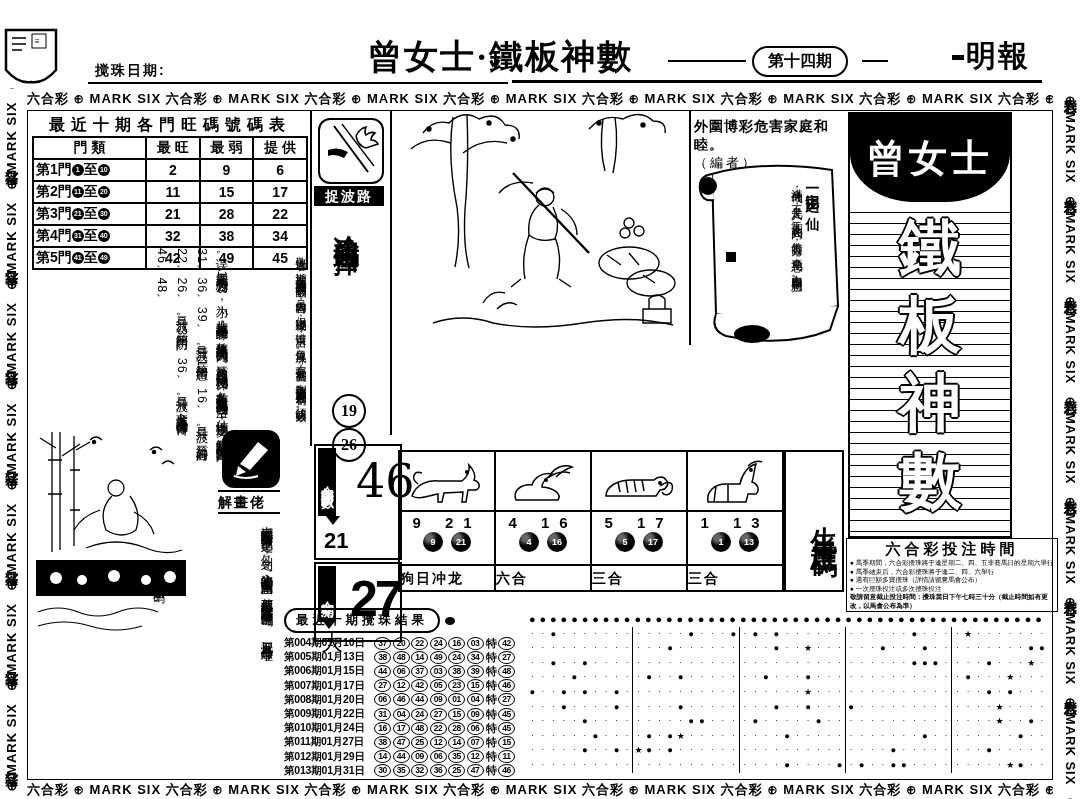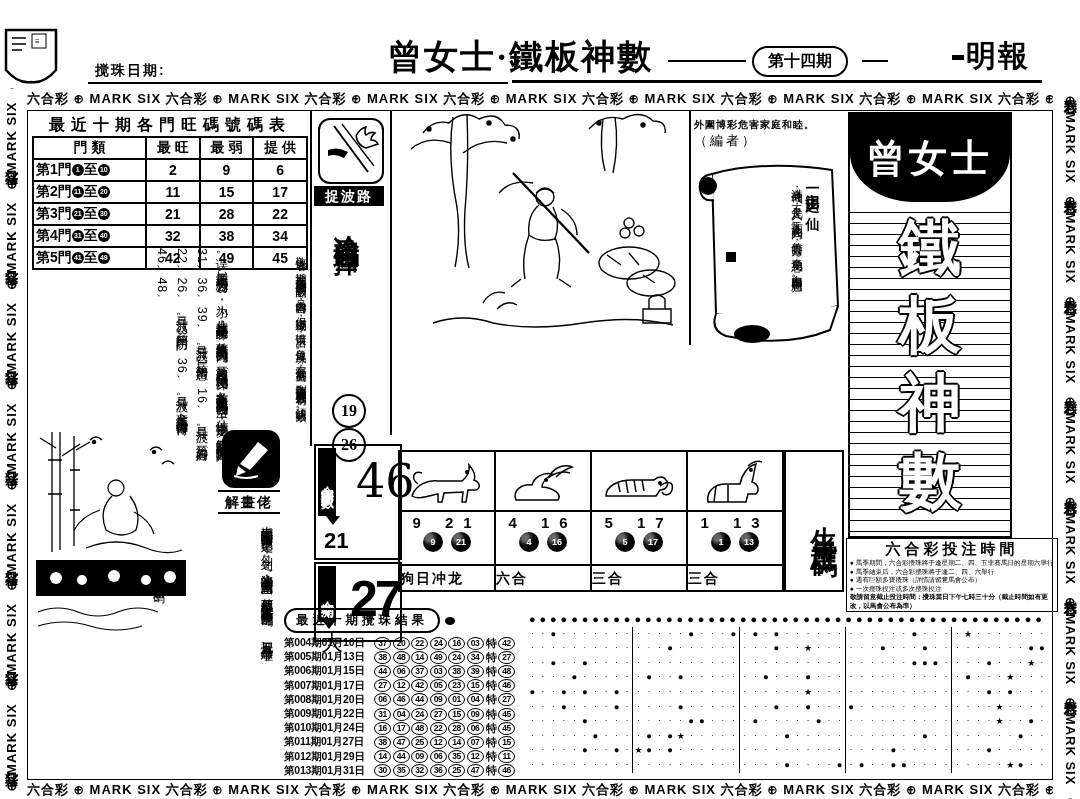--- a/index.html
+++ b/index.html
@@ -24,21 +24,21 @@
   .vtext{writing-mode:vertical-rl;text-orientation:mixed;}
   #prediction{font-size:12.5px;line-height:20px;letter-spacing:1px;}
   #notice{font-size:11px;line-height:14px;letter-spacing:1px;}
   
   .icon-box{border:2px solid #000;border-radius:12px;background:#fff;}
   .blk-label{background:#000;color:#fff;font-weight:bold;text-align:center;}
   #cold-head{font-size:26px;font-weight:900;letter-spacing:3px;writing-mode:vertical-rl;text-orientation:upright;}
   .num-circle{width:30px;height:30px;border:2px solid #000;border-radius:50%;text-align:center;
               line-height:30px;font-size:16px;font-weight:bold;font-family:"Liberation Serif",serif;}
   
-  #editor-line{font-size:10px;font-weight:bold;letter-spacing:1px;}
+  #editor-line{font-size:14px;font-weight:bold;letter-spacing:1px;}
   #editor-by{font-size:13px;text-align:left;letter-spacing:3px;}
   #scroll-text{writing-mode:vertical-rl;text-orientation:upright;}
   #scroll-title{font-size:14px;font-weight:bold;letter-spacing:2px;}
   #scroll-body{font-size:11.5px;line-height:14px;letter-spacing:1px;}
   
   #slogan-lines{font-size:29px;font-weight:900;line-height:42px;letter-spacing:1px;font-family:"Liberation Serif",serif;}
   #stamp{background:#000;border-radius:46% 54% 58% 42%/52% 44% 56% 48%;}
   #stamp-main{color:#fff;font-size:24px;font-weight:900;writing-mode:vertical-rl;text-orientation:upright;}
   #stamp-sub{color:#fff;font-size:17px;font-weight:bold;writing-mode:vertical-rl;text-orientation:upright;font-style:italic;}
   
@@ -54,21 +54,21 @@
   
   .cnt-box{border:2px solid #000;}
   .cnt-label{background:#000;color:#fff;font-weight:bold;font-size:13px;writing-mode:vertical-rl;
              text-orientation:upright;line-height:16px;letter-spacing:2px;padding:3px 1px;text-align:center;}
   .tri{width:0;height:0;border-left:7px solid transparent;border-right:7px solid transparent;border-top:9px solid #000;}
   #year-num{font-size:46px;font-family:"DejaVu Serif",serif;}
   #year-sub{font-size:22px;font-weight:900;}
   #period-num{font-size:50px;font-weight:900;letter-spacing:-3px;}
   #period-sub{font-size:22px;}
   
-  #interp-label{border-top:2px solid #000;border-bottom:2px solid #000;font-size:14px;font-weight:bold;text-align:center;letter-spacing:2px;}
+  #interp-label{border-top:2px solid #000;border-bottom:2px solid #000;font-size:14px;font-weight:bold;text-align:left;letter-spacing:2px;}
   #interp-text{font-size:12.5px;line-height:19px;letter-spacing:1px;}
   #side-note{font-size:12px;letter-spacing:1px;}
   
   #res-title-wrap{display:flex;align-items:center;gap:5px;}
   #res-title{border:2px solid #000;border-radius:13px;font-size:12.5px;font-weight:bold;
              letter-spacing:4px;padding:2px 10px;}
   .big-dot{width:10px;height:8px;background:#000;border-radius:50%;}
   .res-row{height:14.2px;display:flex;align-items:center;}
   .res-label{font-size:10.5px;font-weight:bold;width:90px;letter-spacing:-0.2px;}
   .chip{display:inline-block;width:15px;height:11px;border:1px solid #000;border-radius:50%;
@@ -109,21 +109,21 @@
     <svg width="66" height="58" viewBox="0 0 66 58">
       <path d="M4,2 h50 v40 q-12,14 -25,12 q-13,2 -25,-12 Z" fill="#fff" stroke="#000" stroke-width="2.5"></path>
       <path d="M10,10 h14 M10,16 h14 M10,22 h10" stroke="#000" stroke-width="1.5"></path>
       <rect x="30" y="6" width="14" height="14" fill="#fff" stroke="#000"></rect>
       <text x="33" y="16" font-size="8">≡</text>
     </svg>
   </div>
   <div class="abs" style="left:95px;top:62px;font-size:14px;font-weight:bold;letter-spacing:2px;">搅珠日期:</div>
   <div class="line" style="left:88px;top:82px;width:420px;height:2px;"></div>
   <div class="line" style="left:512px;top:80px;width:530px;height:3px;"></div>
-  <div class="abs" id="title" style="left:388px;top:34px;">曾女士·鐵板神數</div>
+  <div class="abs" id="title" style="left:368px;top:34px;">曾女士·鐵板神數</div>
   <div class="line" style="left:668px;top:60px;width:78px;height:2px;"></div>
   <div class="abs" id="badge" style="left:752px;top:46px;">第十四期</div>
   <div class="line" style="left:862px;top:60px;width:26px;height:2px;"></div>
   <div class="abs" id="logo" style="left:952px;top:36px;">
     <span class="mp-dash"></span><span>明報</span>
   </div>
 
   <div class="abs strip" style="left:27px;top:89px;width:1026px;height:22px;">六合彩 ⊕ MARK SIX 六合彩 ⊕ MARK SIX 六合彩 ⊕ MARK SIX 六合彩 ⊕ MARK SIX 六合彩 ⊕ MARK SIX 六合彩 ⊕ MARK SIX 六合彩 ⊕ MARK SIX 六合彩 ⊕ MARK SIX 六合彩 ⊕ MARK SIX 六合彩 ⊕ MARK SIX 六合彩 ⊕ MARK SIX 六合彩 ⊕ MARK SIX 六合彩 ⊕ MARK SIX 六合彩 ⊕ MARK SIX </div>
   <div class="abs strip" style="left:27px;top:780px;width:1026px;height:19px;">六合彩 ⊕ MARK SIX 六合彩 ⊕ MARK SIX 六合彩 ⊕ MARK SIX 六合彩 ⊕ MARK SIX 六合彩 ⊕ MARK SIX 六合彩 ⊕ MARK SIX 六合彩 ⊕ MARK SIX 六合彩 ⊕ MARK SIX 六合彩 ⊕ MARK SIX 六合彩 ⊕ MARK SIX 六合彩 ⊕ MARK SIX 六合彩 ⊕ MARK SIX 六合彩 ⊕ MARK SIX 六合彩 ⊕ MARK SIX </div>
   <div class="abs strip strip-v rot180" style="left:2px;top:88px;width:24px;height:711px;">六合彩 ⊕ MARK SIX 六合彩 ⊕ MARK SIX 六合彩 ⊕ MARK SIX 六合彩 ⊕ MARK SIX 六合彩 ⊕ MARK SIX 六合彩 ⊕ MARK SIX 六合彩 ⊕ MARK SIX 六合彩 ⊕ MARK SIX 六合彩 ⊕ MARK SIX 六合彩 ⊕ MARK SIX 六合彩 ⊕ MARK SIX 六合彩 ⊕ MARK SIX 六合彩 ⊕ MARK SIX 六合彩 ⊕ MARK SIX </div>

